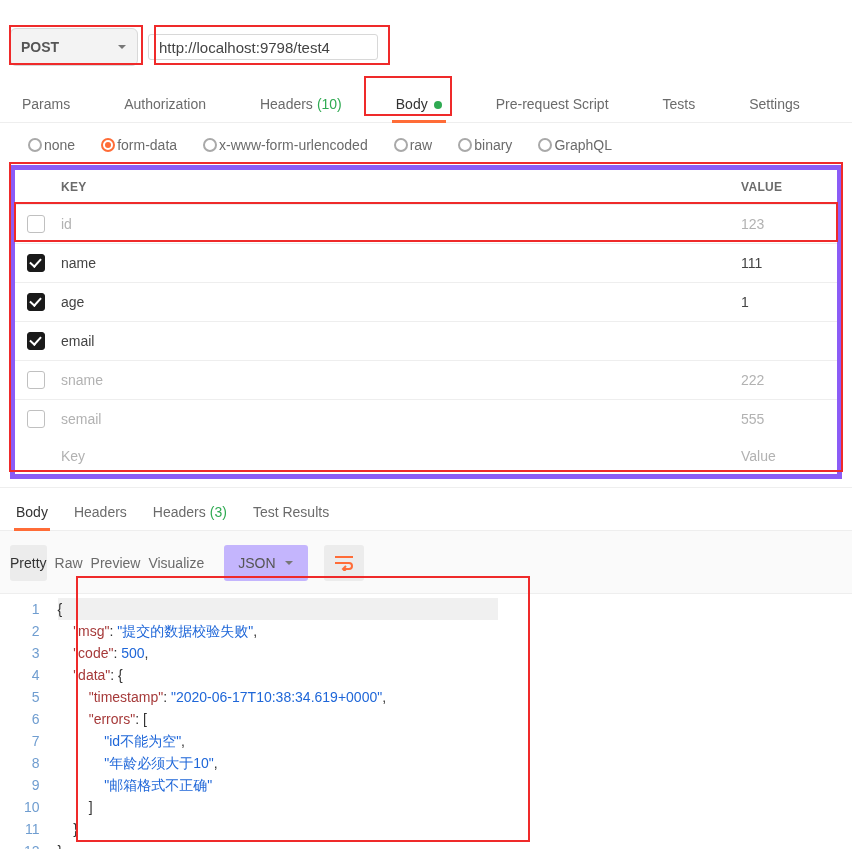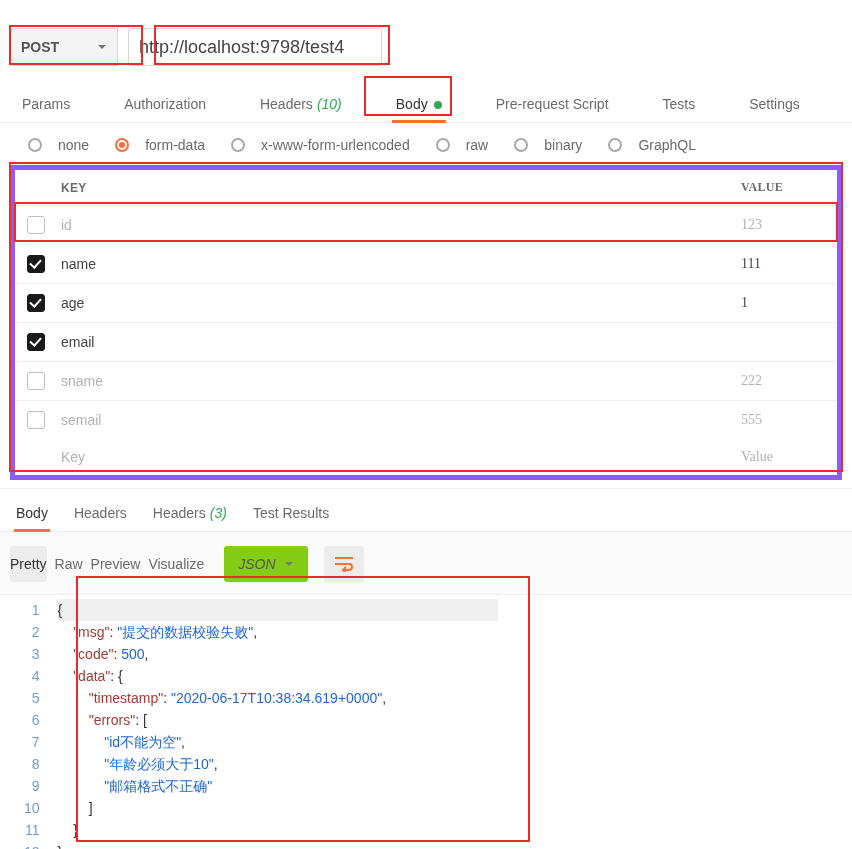--- a/index.html
+++ b/index.html
@@ -2,69 +2,69 @@
 <html><head>
 <meta charset="utf-8">
 <style>
   * { box-sizing: border-box; font-family: -apple-system, "Segoe UI", Helvetica, Arial, sans-serif; }
   body { margin: 0; padding: 0; background: #fff; width: 852px; color: #444; font-size: 14px; }
 
   
   .url-row { display: flex; gap: 10px; padding: 28px 10px 14px; align-items: center; }
   .method-select {
     display: flex; align-items: center; justify-content: space-between;
-    width: 108px; height: 38px; padding: 0 10px; background: #f3f3f3;
-    border: 1px solid #d8d8d8; border-radius: 0; font-weight: 600; color: #555;
+    width: 128px; height: 38px; padding: 0 10px; background: #f3f3f3;
+    border: 1px solid #d8d8d8; border-radius: 6px; font-weight: 600; color: #555;
   }
   .method-select svg { width: 10px; height: 10px; }
   .url-input {
-    flex: 0 0 230px; height: 38px; border: 1px solid #d8d8d8; border-radius: 3px;
-    padding: 0 10px; font-size: 18px; color: #444; background: #fff;
+    flex: 0 0 230px; height: 26px; border: 1px solid #d8d8d8; border-radius: 3px;
+    padding: 0 10px; font-size: 15px; color: #444; background: #fff;
   }
 
   
   .req-tabs { display: flex; gap: 46px; padding: 10px 18px 0; border-bottom: 1px solid #eee; }
   .req-tab { padding: 6px 4px 10px; color: #6b6b6b; cursor: pointer; position: relative; }
   .req-tab.active { color: #333; }
   .req-tab.active::after { content: ""; position: absolute; left: 0; right: 0; bottom: -1px; height: 3px; background: #ff6c37; }
-  .count-green { color: #2faa52; margin-left: 4px; font-style: italic; }
+  .count-green { color: #2faa52; margin-left: 4px; }
   .dot-green { display: inline-block; width: 8px; height: 8px; border-radius: 50%; background: #2faa52; margin-left: 6px; vertical-align: middle; }
 
   
   .body-types { display: flex; gap: 26px; padding: 14px 28px 12px; }
-  .radio-opt { display: flex; align-items: center; gap: 16px; color: #6b6b6b; cursor: pointer; }
+  .radio-opt { display: flex; align-items: center; gap: 2px; color: #6b6b6b; cursor: pointer; }
   .radio { width: 14px; height: 14px; border-radius: 50%; border: 2px solid #a9a9a9; position: relative; }
   .radio.sel { border-color: #ff6c37; }
   .radio.sel::after { content: ""; position: absolute; inset: 2px; border-radius: 50%; background: #ff6c37; }
 
   
   .fd-table { margin: 0 10px 8px; border: 5px solid #8b5cf6; }
   .fd-head, .fd-row { display: flex; align-items: center; border-bottom: 1px solid #eee; }
   .fd-row:last-child { border-bottom: none; }
   .fd-chk { width: 42px; display: flex; justify-content: center; padding: 10px 0; }
   .fd-key { flex: 1; padding: 10px 4px; }
-  .fd-val { width: 100px; padding: 10px 4px; font-family: Liberation Serif, serif; }
+  .fd-val { width: 100px; padding: 10px 4px; }
   .fd-head .fd-key, .fd-head .fd-val { font-weight: 700; font-size: 12px; color: #6b6b6b; letter-spacing: .3px; }
   .fd-row.disabled .fd-key, .fd-row.disabled .fd-val { color: #b2b2b2; }
   .cb { width: 18px; height: 18px; border: 1px solid #c0c0c0; border-radius: 3px; background: #fff; position: relative; }
   .cb.on { background: #1a1a1a; border-color: #1a1a1a; }
   .cb.on::after { content: ""; position: absolute; left: 4px; top: 1px; width: 5px; height: 9px; border: solid #fff; border-width: 0 2px 2px 0; transform: rotate(42deg); }
   .placeholder { color: #b2b2b2; }
 
   
   .res-tabs { display: flex; gap: 22px; padding: 12px 14px 0; border-top: 1px solid #eee; }
   .res-tab { padding: 4px 2px 10px; color: #6b6b6b; cursor: pointer; position: relative; }
   .res-tab.active { color: #333; }
   .res-tab.active::after { content: ""; position: absolute; left: 0; right: 0; bottom: -1px; height: 3px; background: #ff6c37; }
 
   
   .res-toolbar { display: flex; align-items: center; gap: 8px; padding: 14px 10px 12px; background: #fafafa; border-top: 1px solid #eee; border-bottom: 1px solid #eee; }
   .view-btn { padding: 10px 0; color: #6b6b6b; cursor: pointer; border-radius: 3px; }
   .view-btn.active { background: #ececec; color: #333; }
-  .fmt-select { display: flex; align-items: center; gap: 8px; padding: 10px 14px; background: #84cc16; border-radius: 3px; color: #555; margin-left: 12px; font-style: italic; }
+  .fmt-select { display: flex; align-items: center; gap: 8px; padding: 10px 14px; background: #c4b5fd; border-radius: 3px; color: #555; margin-left: 12px; }
   .wrap-btn { width: 40px; height: 36px; background: #ececec; border-radius: 3px; display: flex; align-items: center; justify-content: center; margin-left: 8px; }
   .wrap-btn svg { stroke: #ff6c37; }
 
   
   .code-wrap { display: flex; padding: 4px 0 12px 24px; font-family: Menlo, Consolas, monospace; font-size: 14px; line-height: 22px; }
   .gutter { text-align: right; color: #6f9dd0; padding-right: 18px; user-select: none; }
   .code { white-space: pre; color: #333; }
   .tk-brace { color: #333; }
   .tk-key { color: #a63a3a; }
   .tk-str { color: #1e66d8; }

